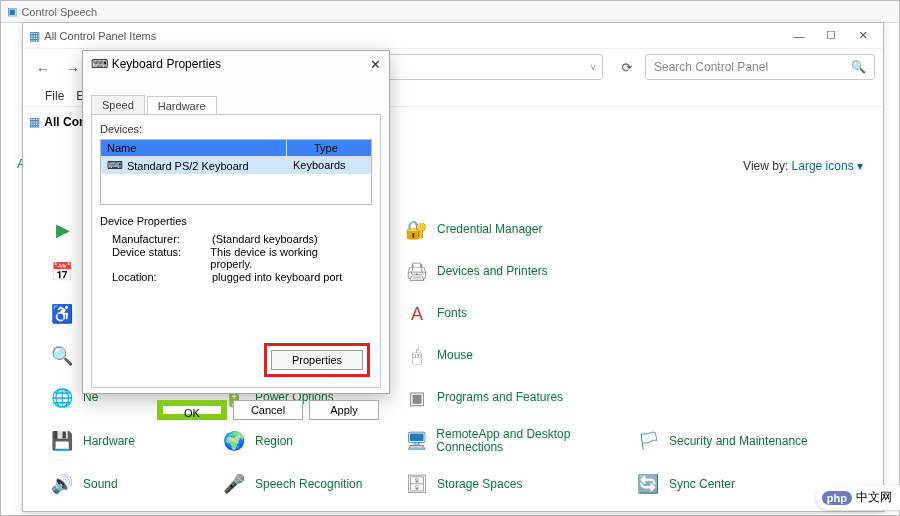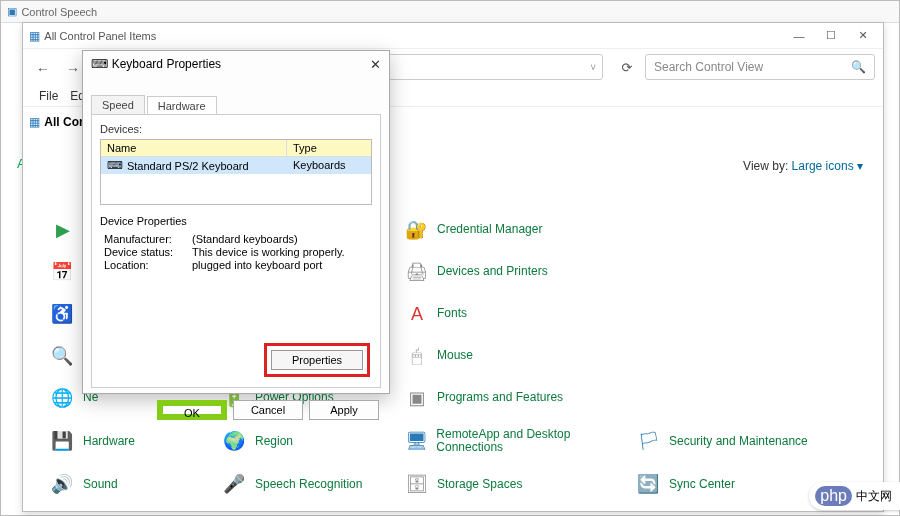--- a/index.html
+++ b/index.html
@@ -20,21 +20,21 @@
 .winbtn { width: 28px; height: 18px; display: flex; align-items: center; justify-content: center; color: #555; font-size: 11px; }
 
 .toolbar { height: 36px; display: flex; align-items: center; padding: 0 8px; gap: 6px; }
 .navbtn { width: 24px; height: 24px; border: none; background: none; color: #555; font-size: 14px; display: flex; align-items: center; justify-content: center; }
 .addressbar { flex: 1; height: 26px; border: 1px solid #ccc; border-radius: 3px; display: flex; align-items: center; padding: 0 6px; margin: 0 6px; }
 .addressbar .chev { color: #999; margin-left: auto; font-size: 10px; }
 .refresh { width: 24px; height: 24px; color: #555; font-size: 13px; display:flex; align-items:center; justify-content:center; }
 .searchbox { width: 230px; height: 26px; border: 1px solid #ccc; border-radius: 3px; display: flex; align-items: center; padding: 0 8px; color: #888; }
 .searchbox .sicon { margin-left: auto; color: #888; }
 
-.menubar { height: 22px; display: flex; align-items: center; padding: 0 16px; gap: 12px; border-bottom: 1px solid #eee; font-size: 12px; }
+.menubar { height: 22px; display: flex; align-items: center; padding: 0 22px; gap: 12px; border-bottom: 1px solid #eee; font-size: 12px; }
 .menubar span { color: #333; }
 .breadcrumb-row { height: 30px; display:flex; align-items:center; padding: 0 6px; }
 .breadcrumb-row .bc-icon { color:#2a7ab9; margin-right:4px; }
 .breadcrumb-row .bc-text { font-weight: 600; font-size:12px; }
 
 .viewby { position: absolute; right: 20px; top: 136px; font-size: 12px; color: #333; }
 .viewby .link { color: #0369a1; }
 
 .items-grid { position: absolute; left: 28px; top: 195px; width: 830px; display: grid; grid-template-columns: repeat(4, 200px); column-gap: 2px; row-gap: 18px; }
 .cp-item { display: flex; align-items: center; gap: 8px; }
@@ -45,40 +45,40 @@
 .dlg { position: absolute; left: 82px; top: 50px; width: 308px; height: 344px; background: #fdfdfd; border: 1px solid #aaa; box-shadow: 0 6px 18px rgba(0,0,0,.25); }
 .dlg-title { height: 26px; display: flex; align-items: center; padding: 0 8px; font-size: 12px; }
 .dlg-title .t { flex: 1; }
 .dlg-title .x { font-size: 13px; color: #333; }
 .tabs { display: flex; padding: 0 8px; margin-top: 18px; font-size: 11px; }
 .tab { padding: 3px 10px; border: 1px solid #ccc; border-bottom: none; background: #f3f3f3; margin-right: 2px; color: #444; }
 .tab.active { background: #fff; position: relative; top: 1px; }
 .tabbody { margin: 0 8px 8px; border: 1px solid #ccc; height: 274px; padding: 6px 8px; background: #fff; position: relative; }
 .grp-label { font-size: 11px; color: #333; margin: 2px 0 4px; }
 .device-list { border: 1px solid #bbb; height: 66px; background: #fff; }
-.dl-head { display: flex; background: #fef9c3; border-bottom: 1px solid #ddd; font-size: 11px; }
+.dl-head { display: flex; background: #3b82f6; border-bottom: 1px solid #ddd; font-size: 11px; gap: 21px; }
 .dl-head div { padding: 2px 6px; }
 .dl-head .c1 { flex: 0 0 186px; border-right: 1px solid #ddd; }
 .dl-head .c2 { flex: 1; }
 .dl-row { display: flex; background: #cfe6fb; font-size: 11px; }
 .dl-row div { padding: 2px 6px; }
 .dl-row .c1 { flex: 0 0 186px; display:flex; align-items:center; gap:4px; }
 .dl-row .c2 { flex: 1; }
 .dp { margin-top: 10px; font-size: 11px; }
 .dp .title { margin-bottom: 6px; }
-.dp-row { display: flex; margin: 1px 4px; }
+.dp-row { display: flex; margin: 1px 12px; gap: 12px; }
 .dp-row .k { width: 88px; }
 .propbtn-wrap { position: absolute; right: 10px; bottom: 10px; border: 3px solid #d22; padding: 4px; }
 .propbtn { width: 92px; height: 20px; background: #f6f6f6; border: 1px solid #999; font-size: 11px; }
 .dlg-buttons { display: flex; gap: 6px; justify-content: flex-end; padding: 4px 10px 8px; }
 .dlg-buttons button { width: 70px; height: 20px; background: #fdfdfd; border: 1px solid #aaa; font-size: 11px; }
 .dlg-buttons button.ok { border: 6px solid #84cc16; }
 
 .php-badge { position: absolute; right: 0; bottom: 6px; background: #fff; border-radius: 14px 0 0 14px; padding: 4px 8px 4px 6px; display: flex; align-items: center; gap: 4px; box-shadow: 0 1px 3px rgba(0,0,0,.2); font-size: 12px; }
-.php-badge .logo { background: #6c7cbb; color: #fff; border-radius: 10px; padding: 1px 5px; font-weight: normal; font-size: 16px; text-align: center; }
+.php-badge .logo { background: #6c7cbb; color: #fff; border-radius: 10px; padding: 1px 5px; font-weight: bold; font-size: 11px; text-align: center; }
 
 
 </style>
 </head>
 <body>
 
 <div class="win1">
   <div class="win1-title">
     <span class="icon">▣</span>
     <span>Control Speech</span>
@@ -99,21 +99,21 @@
 
   <div class="toolbar">
     <button class="navbtn">←</button>
     <button class="navbtn">→</button>
     <button class="navbtn">↑</button>
     <div class="addressbar">
       <span class="chev">˅</span>
     </div>
     <div class="refresh">⟳</div>
     <div class="searchbox">
-      <span>Search Control View</span>
+      <span>Search Control Panel</span>
       <span class="sicon">🔍</span>
     </div>
   </div>
 
   <div class="menubar">
     <span>File</span>
     <span>Edit</span>
   </div>
 
   <div class="breadcrumb-row">

